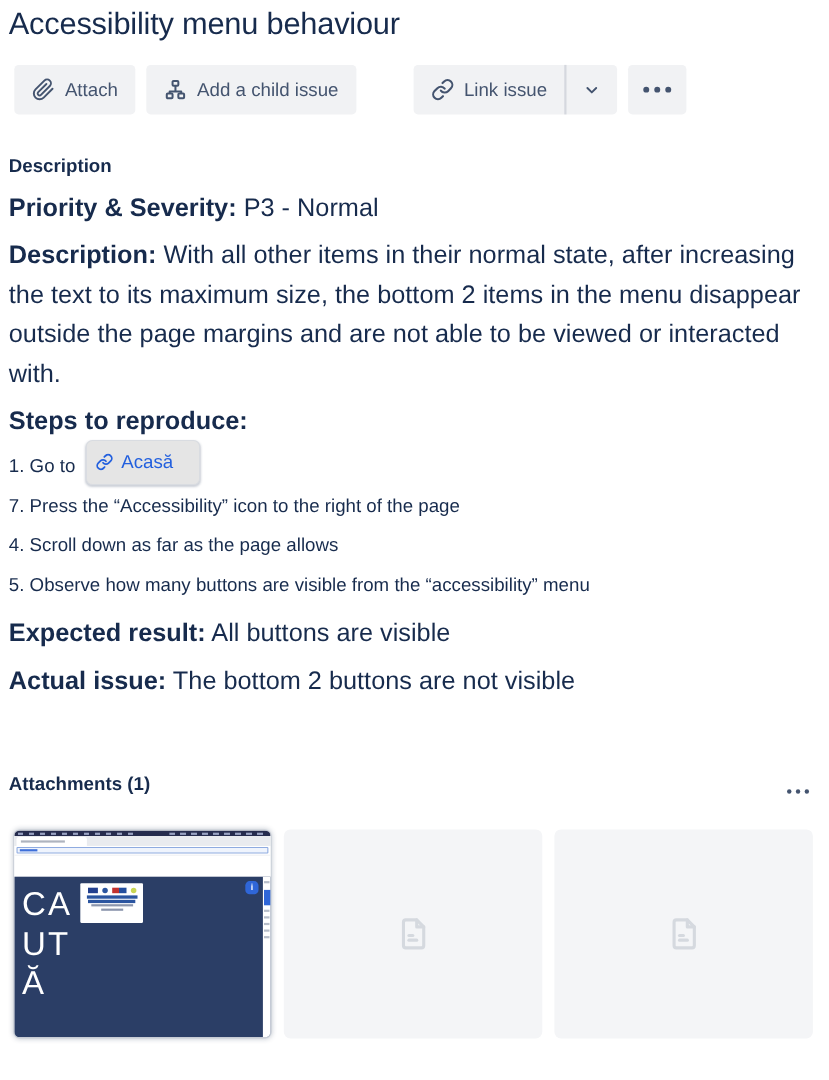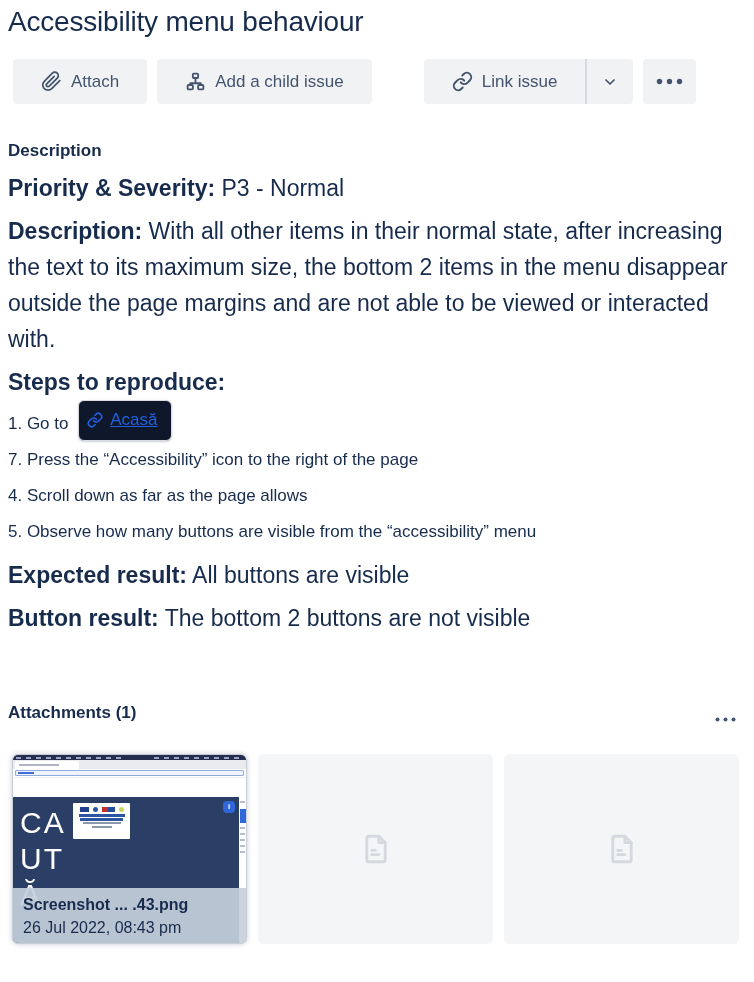--- a/index.html
+++ b/index.html
@@ -12,42 +12,42 @@
 
   
   .page-title {
     font-size: 28px; font-weight: 400; margin: 2px 0 21px 0;
     letter-spacing: -0.2px; color: #172B4D;
   }
   .toolbar { display: flex; align-items: stretch; gap: 10px; margin: 0 0 34px 5px; height: 45px; }
   .btn {
     display: inline-flex; align-items: center; gap: 9px;
     background: #F1F2F4; color: #44546F; border: none; border-radius: 4px;
-    padding: 0 28px; font-size: 17px; font-weight: 500; font-family: inherit;
+    padding: 0 16px; font-size: 17px; font-weight: 500; font-family: inherit;
     cursor: pointer; height: 45px;
   }
   .split { display: flex; align-items: stretch; background: #F1F2F4; border-radius: 4px; margin-left: 42px; }
   .split .btn { background: transparent; border-radius: 4px 0 0 4px; }
   .split-divider { width: 2px; background: #D5D8DE; }
   .chev-btn { padding: 0 15px; border-radius: 0 4px 4px 0; }
   .more-btn { padding: 0 13px; }
 
   
   .section-heading { font-size: 17px; font-weight: 700; margin: 0; line-height: 26px; }
   .para { font-size: 23px; line-height: 36px; margin: 0; }
   .b { font-weight: 700; }
   .mt6  { margin-top: 6px; }
   .mt18 { margin-top: 7px; }
   .step-line { font-size: 17px; line-height: 36px; }
   .chip {
     display: inline-flex; align-items: center; gap: 7px;
-    border: 1px solid #D9DCE1; border-radius: 6px; background: #0f172a;
+    border: 1px solid #D9DCE1; border-radius: 6px; background: #e5e5e5;
     box-shadow: 0 1px 2px rgba(23,43,77,0.22);
-    padding: 1px 14px 2px 8px; margin-left: 5px;
-    color: #2360DE; font-size: 17px; cursor: pointer; vertical-align: 1px; text-decoration: underline;
+    padding: 1px 24px 2px 8px; margin-left: 5px;
+    color: #2360DE; font-size: 17px; cursor: pointer; vertical-align: 1px;
   }
 
   
   .attach-header {
     display: flex; justify-content: space-between; align-items: flex-end;
     margin: 64px 4px 28px 0;
   }
   .icon-btn { background: none; border: none; padding: 4px 6px; cursor: pointer; display: flex; align-items: center; }
   .cards { display: flex; gap: 11px; padding-left: 4px; }
   .card { width: 235px; height: 190px; border-radius: 6px; flex: 0 0 auto; }
@@ -179,21 +179,21 @@
       <span>Acasă</span>
     </a>
   </div>
   <div class="step-line">7. Press the “Accessibility” icon to the right of the page</div>
   <div class="step-line">4. Scroll down as far as the page allows</div>
   <div class="step-line">5. Observe how many buttons are visible from the “accessibility” menu</div>
 </div>
 
 <p class="para mt18"><span class="b">Expected result:</span> <span>All buttons are visible</span></p>
 
-<p class="para mt18"><span class="b">Button result:</span> <span>The bottom 2 buttons are not visible</span></p>
+<p class="para mt18"><span class="b">Actual issue:</span> <span>The bottom 2 buttons are not visible</span></p>
 
 <div class="attach-header">
   <span class="section-heading">Attachments (1)</span>
   <button class="icon-btn">
     <span style="display:flex">
       <svg width="21" height="5" viewBox="0 0 21 5" fill="#44546F">
           <circle cx="2.5" cy="2.5" r="2"></circle>
           <circle cx="10.5" cy="2.5" r="2"></circle>
           <circle cx="18.5" cy="2.5" r="2"></circle>
         </svg>
@@ -237,24 +237,20 @@
       <div class="side-strip">
         <div class="ss-bar"></div>
         <div class="ss-blue"></div>
         <div class="ss-bar"></div>
         <div class="ss-bar"></div>
         <div class="ss-bar"></div>
         <div class="ss-bar"></div>
         <div class="ss-bar"></div>
       </div>
     </div>
-    <div class="thumb-overlay">
-      <div class="thumb-name">Screenshot ...  .43.png</div>
-      <div class="thumb-date">26 Jul 2022, 08:43 pm</div>
-    </div>
   </div>
 
   <div class="card placeholder">
     <span style="display:flex">
       <svg width="34" height="34" viewBox="0 0 24 24" fill="none" stroke="#D5D9DF" stroke-width="2" stroke-linecap="round" stroke-linejoin="round">
           <path d="M14 3H7a1.5 1.5 0 0 0-1.5 1.5v15A1.5 1.5 0 0 0 7 21h10a1.5 1.5 0 0 0 1.5-1.5V7.5z"></path>
           <path d="M14 3v4.5h4.5"></path>
           <line x1="9" y1="13" x2="11.5" y2="13"></line>
           <line x1="9" y1="16" x2="14" y2="16"></line>
         </svg>

